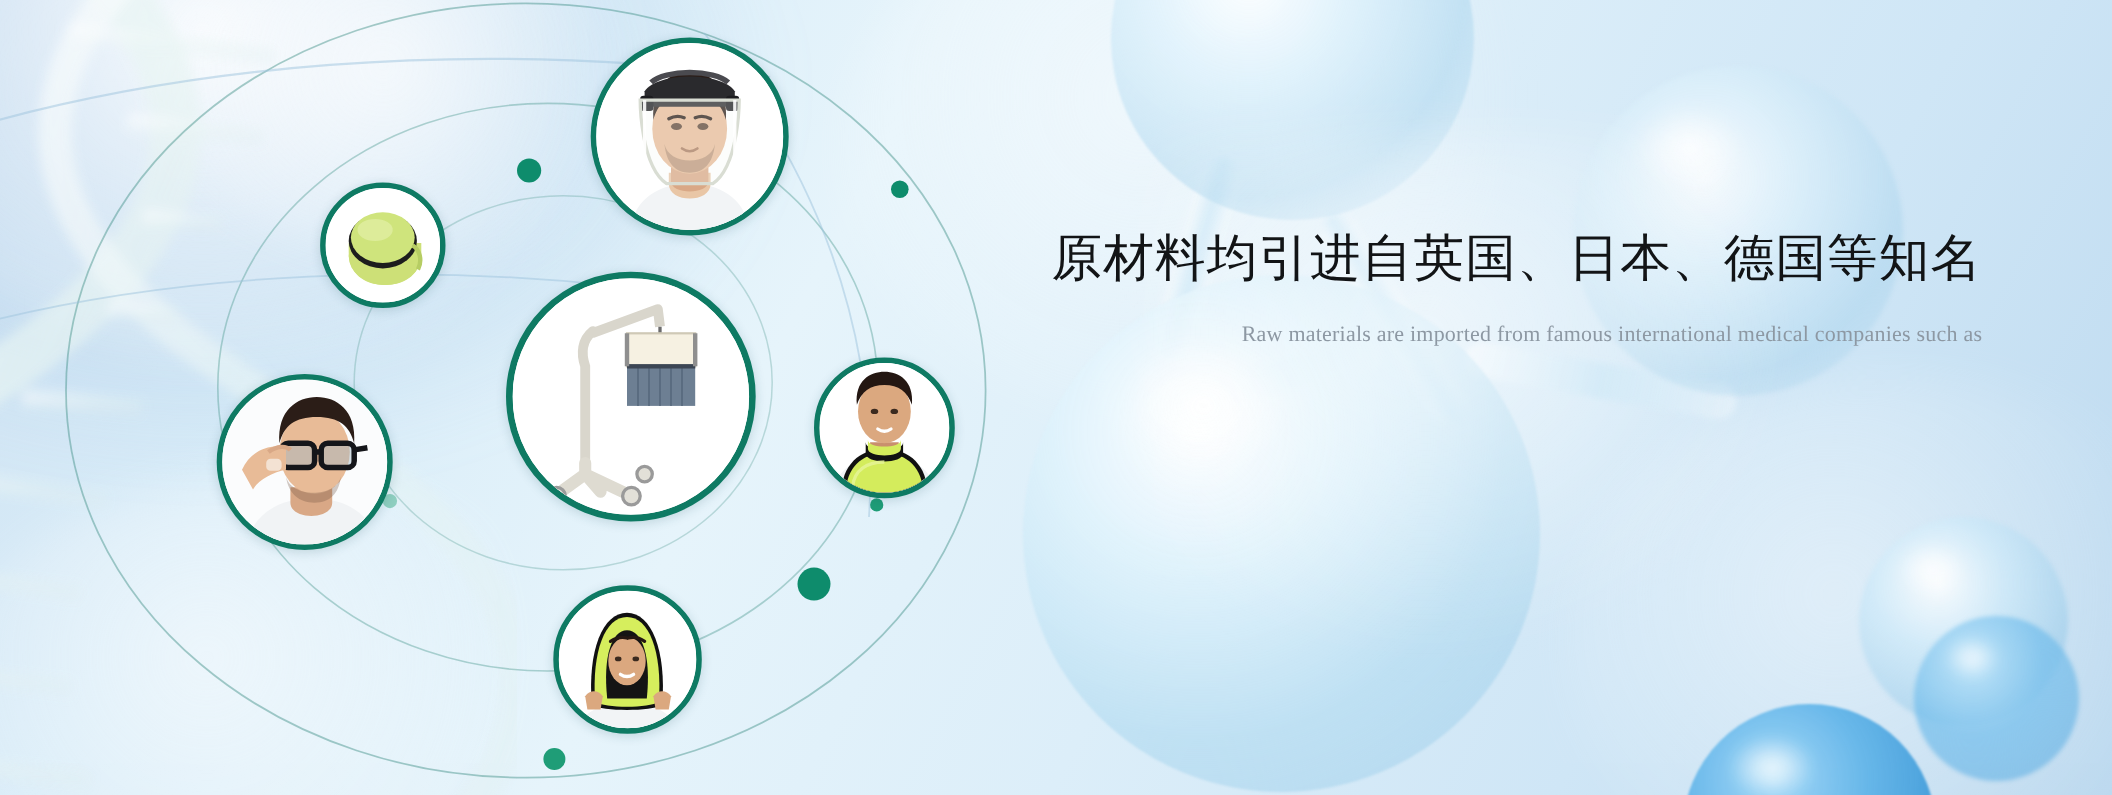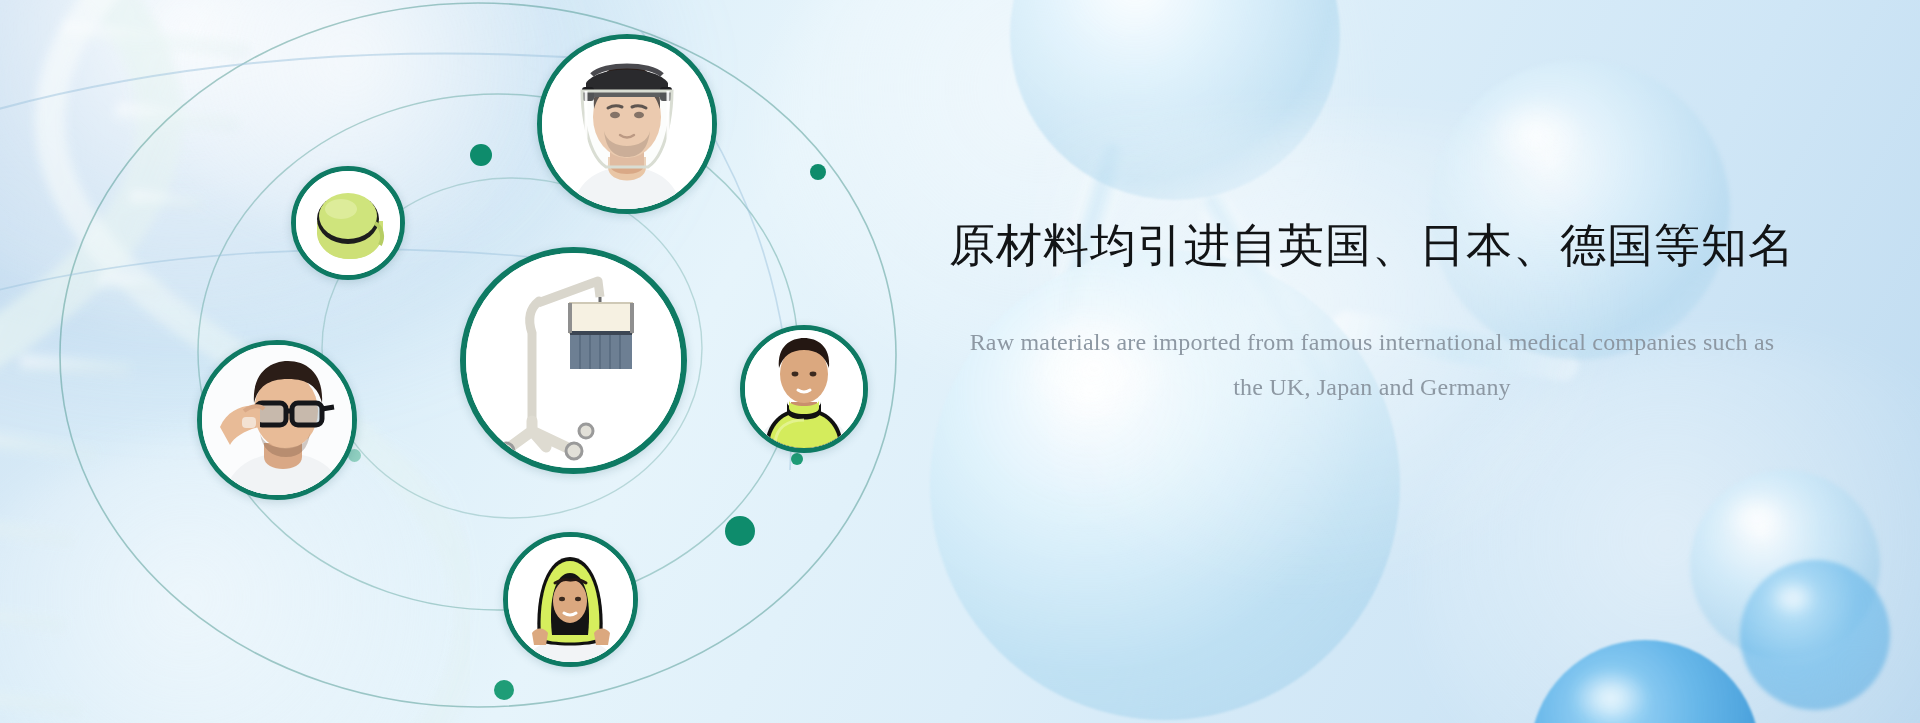--- a/index.html
+++ b/index.html
@@ -111,36 +111,36 @@
   .n-collar{left:740px;top:325px;width:118px;height:118px;}
   .n-hood{left:503px;top:532px;width:125px;height:125px;}
 
   
   .dot{position:absolute;border-radius:50%;background:#0e8c6c;}
   .dot.lite{background:#1f9d77;}
   .dot.pale{background:#8fcfc0;}
 
   
   .copy{
-    position:absolute;right:118px;top:215px;
-    text-align:center;width:860px;
+    position:absolute;right:118px;top:204px;
+    text-align:right;width:860px;
   }
   .headline{
     font-family:"Liberation Sans",sans-serif;
     font-size:46px;line-height:1.32;
     color:#121416;
     letter-spacing:1px;
     font-weight:400;
     white-space:nowrap;
   }
   .headline .l2{display:block;}
   .subcopy{
-    margin-top:44px;
+    margin-top:20px;
     font-family:"Liberation Serif",serif;
-    font-size:24px;line-height:1.9;
+    font-size:20px;line-height:1.9;
     color:#8d98a3;
     letter-spacing:.2px;
   }
   .subcopy .s2{display:block;}
 </style>
 </head>
 <body>
 
 <div class="banner">
 
@@ -369,17 +369,16 @@
       </svg>
     </div>
   </div>
 
   <div class="copy">
     <div class="headline">
       <span>原材料均引进自英国、日本、德国等知名</span>
     </div>
     <div class="subcopy">
       <span>Raw materials are imported from famous international medical companies such as</span>
-      <span class="s2">the UK, Japan and Germany</span>
     </div>
   </div>
 
 </div>
 
 </body></html>

